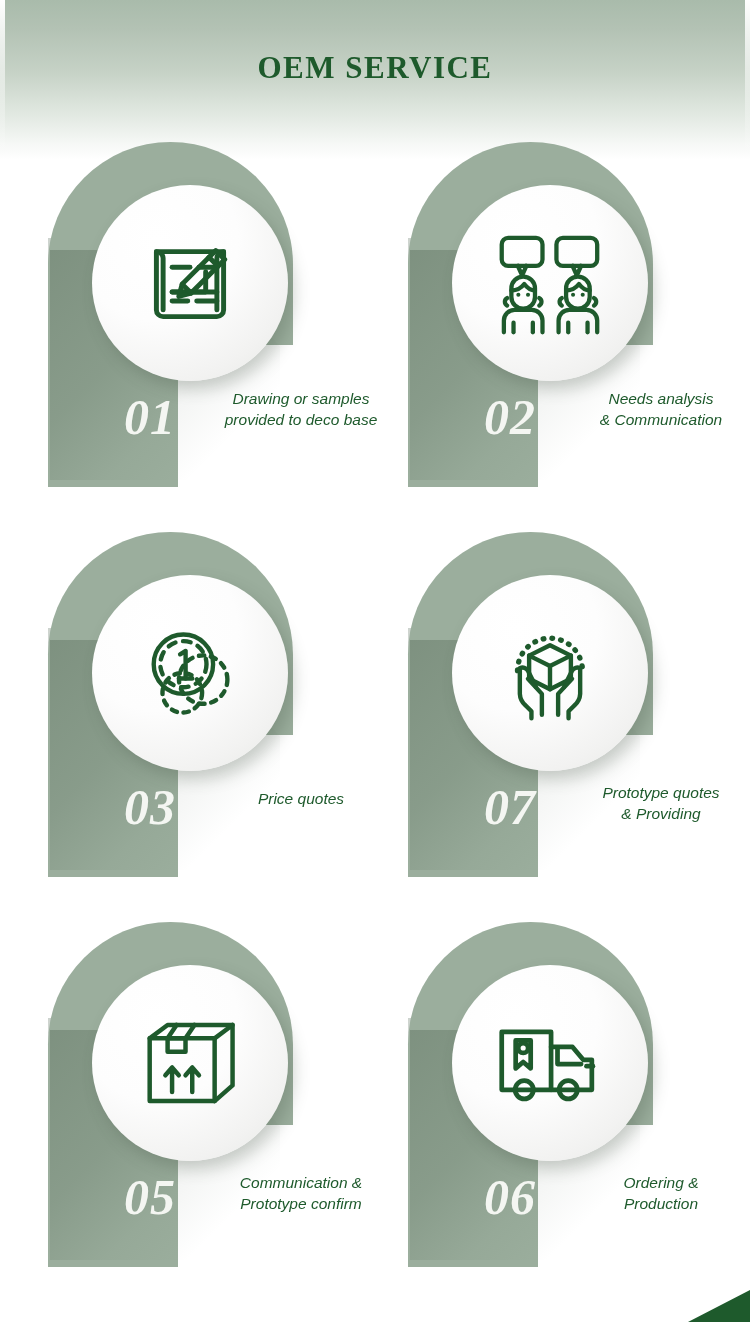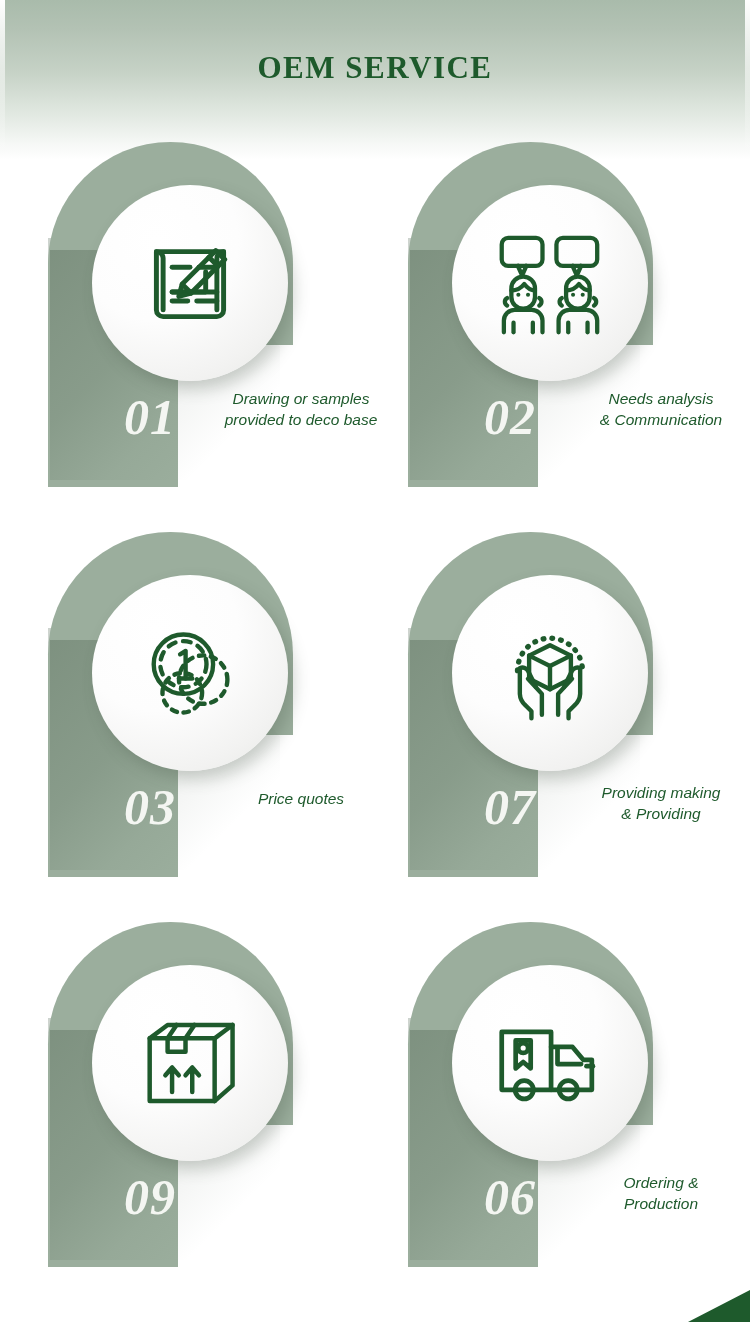--- a/index.html
+++ b/index.html
@@ -255,21 +255,21 @@
           <path d="M24 46 v22 a14 14 0 0 0 5 10 l5 5 v6"></path>
 
           <path d="M76 46 a-5 5 0 0 0 -7 2 l-7 14"></path>
           <path d="M69 55 l-12 13 v18"></path>
           <path d="M76 46 v22 a14 14 0 0 1 -5 10 l-5 5 v6"></path>
         </svg>
       </span>
     </div>
     <div class="num">07</div>
     <div class="caption">
-      <div>Providing making</div>
+      <div>Prototype quotes</div>
       <div>&amp; Providing</div>
     </div>
   </div>
 
   <div class="card c5">
     <div class="arch-shadow"></div>
     <div class="arch"></div>
     <div class="arch-notch"></div>
     <div class="cast-shadow"></div>
     <div class="circle">
@@ -283,21 +283,25 @@
           <path d="M14 28 L30 16 H88"></path>
 
           <path d="M38 16 L30 28 V40 H46 V28 L54 16"></path>
           <path d="M30 28 H46"></path>
 
           <path d="M34 76 V54 l-6 7 M34 54 l6 7"></path>
           <path d="M52 76 V54 l-6 7 M52 54 l6 7"></path>
         </svg>
       </span>
     </div>
-    <div class="num">09</div>
+    <div class="num">05</div>
+    <div class="caption">
+      <div>Communication &amp;</div>
+      <div>Prototype confirm</div>
+    </div>
   </div>
 
   <div class="card c6">
     <div class="arch-shadow"></div>
     <div class="arch"></div>
     <div class="arch-notch"></div>
     <div class="cast-shadow"></div>
     <div class="circle">
       <span>
         <svg width="118" height="118" viewBox="0 0 110 90" fill="none" stroke="#1e5a2c" stroke-width="4.4" stroke-linecap="round" stroke-linejoin="round">

